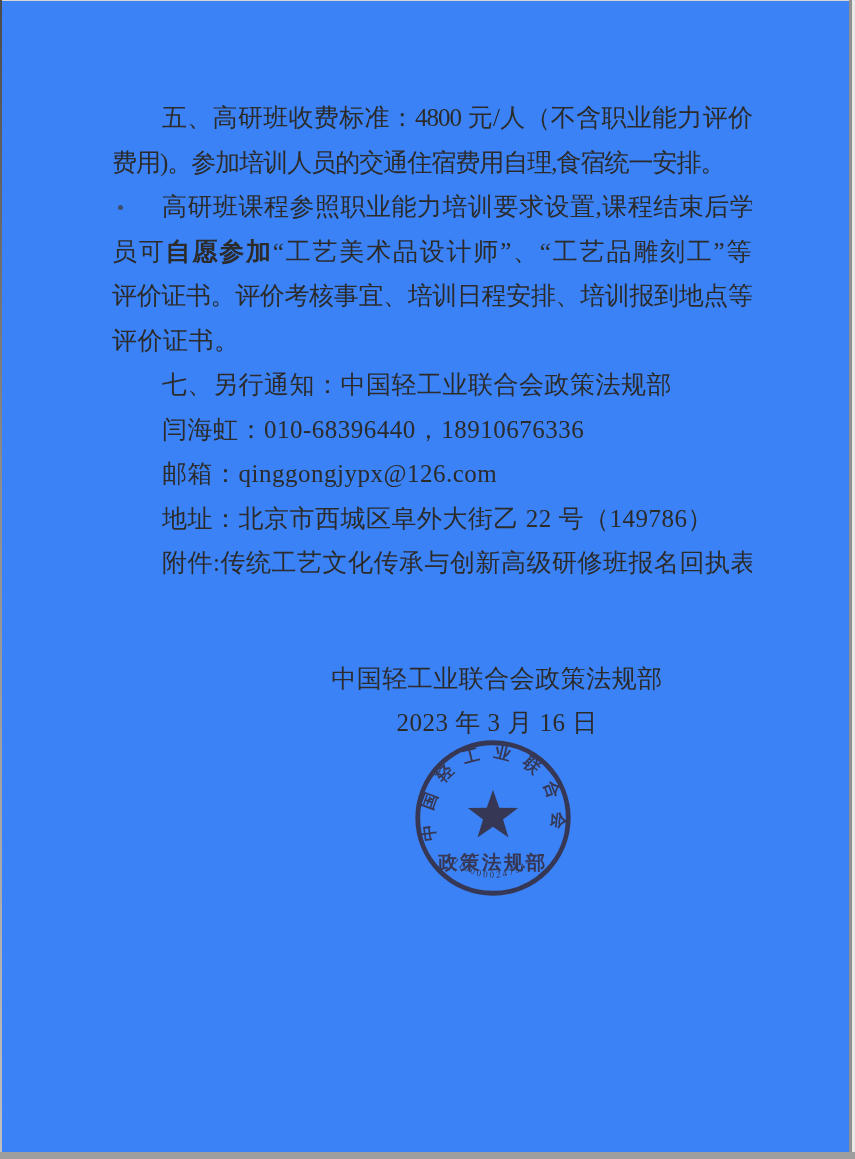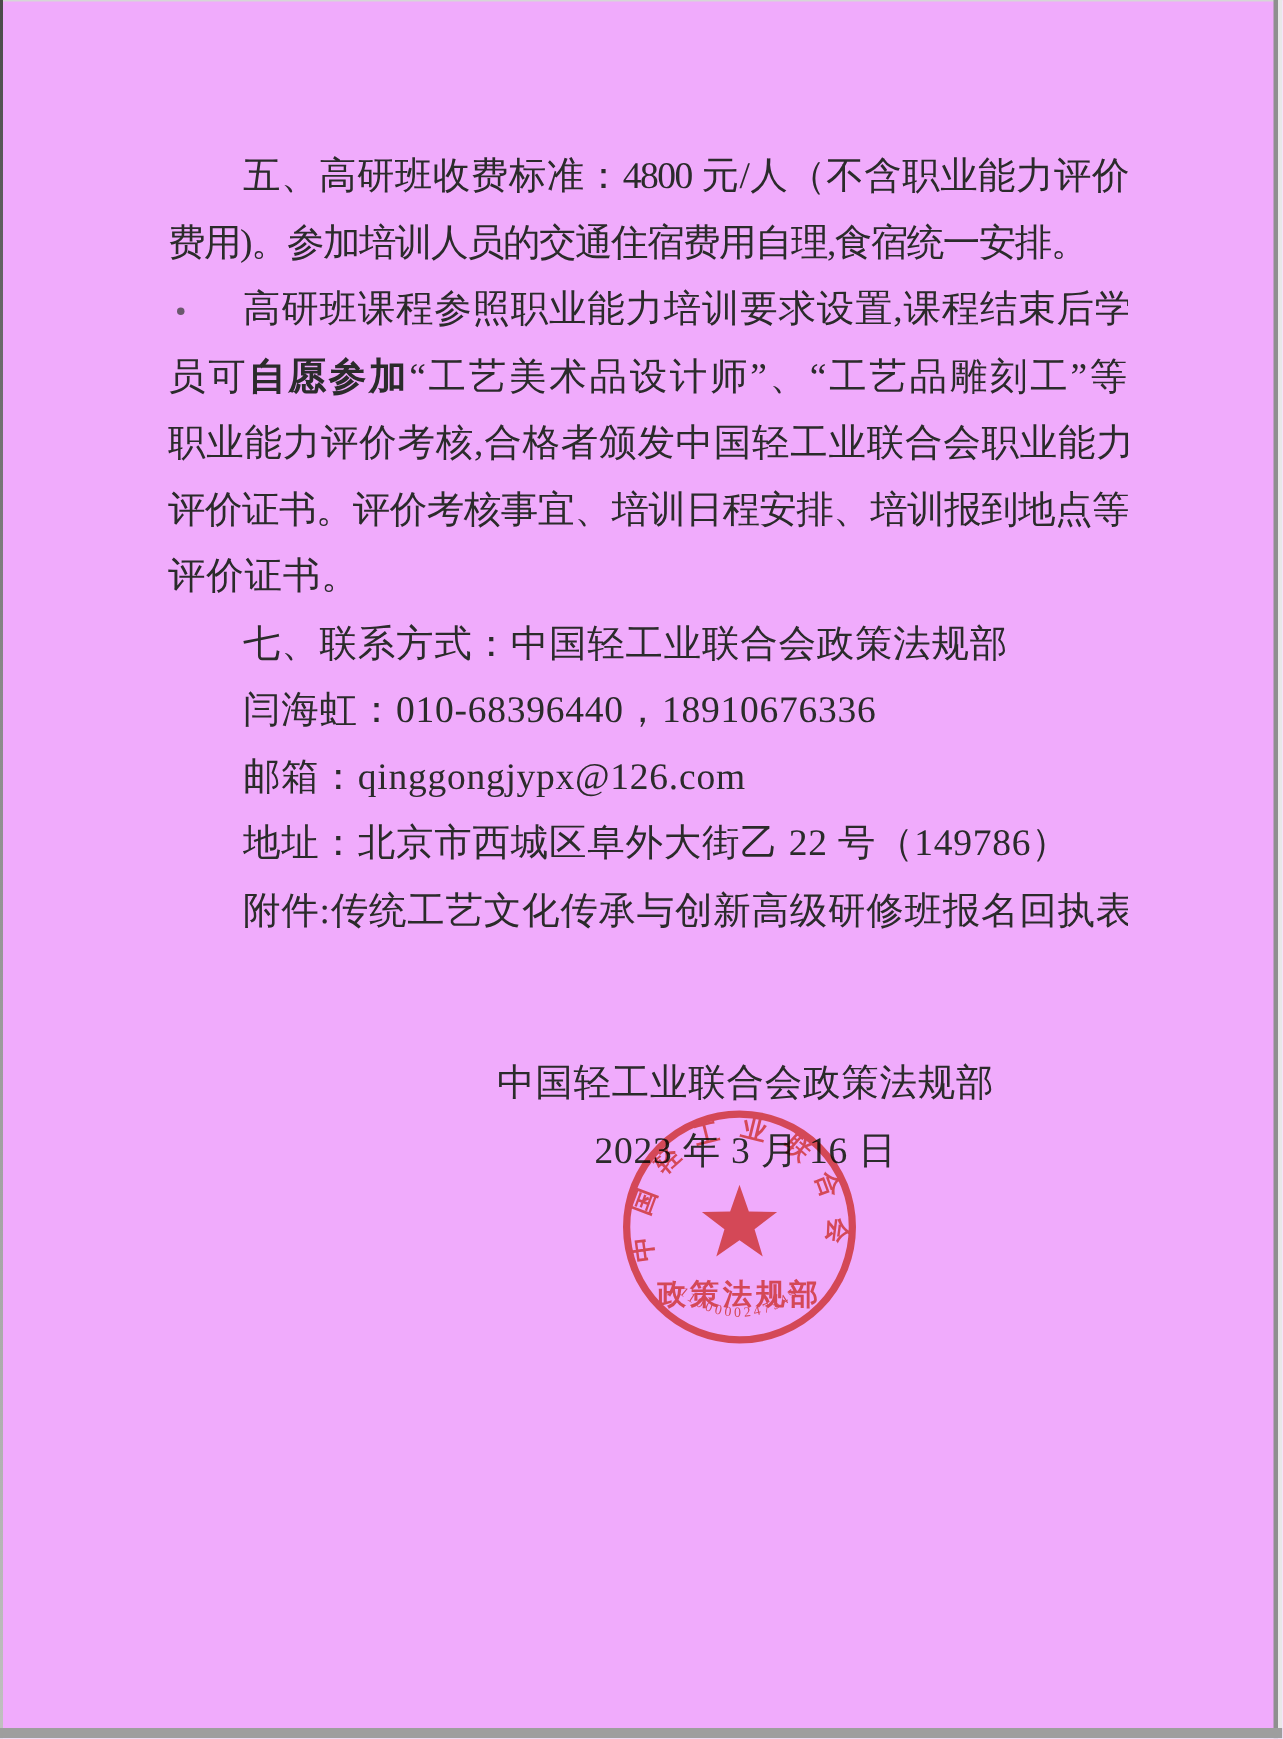--- a/index.html
+++ b/index.html
@@ -1,20 +1,20 @@
 <!DOCTYPE html>
 <html><head>
 <meta charset="utf-8">
 <style>
   html, body { margin: 0; padding: 0; background: #ffffff; }
   .page {
     position: relative;
     width: 855px;
     height: 1159px;
-    background: #f0abfc;
+    background: #3b82f6;
     overflow: hidden;
     font-family: "Liberation Serif", "DejaVu Serif", serif;
     color: #2b2b2b;
     text-decoration: underline;
   }
   
   .edge-top    { position: absolute; top: 0; left: 0; width: 100%; height: 1px; background: #d6d6d6; }
   .edge-left   { position: absolute; top: 0; left: 0; width: 2px; height: 100%;
                  background: linear-gradient(#4a4a4a, #8a8a8a 40%, #c0c0c0); }
   .edge-right  { position: absolute; top: 0; right: 3px; width: 3px; height: 100%; background: #8f8f8f; }
@@ -79,24 +79,23 @@
   <div class="edge-right"></div>
   <div class="edge-bottom"></div>
 
   <div class="mark-dot"></div>
 
   <div class="doc">
     <div class="line just indent tight">五、高研班收费标准：4800 元/人（不含职业能力评价</div>
     <div class="line tight">费用)。参加培训人员的交通住宿费用自理,食宿统一安排。</div>
     <div class="line just indent">高研班课程参照职业能力培训要求设置,课程结束后学</div>
     <div class="line just"><span>员可</span><span class="boldseg">自愿参加</span><span>“工艺美术品设计师”、“工艺品雕刻工”等</span></div>
-    <div class="line just">职业能力评价考核,合格者颁发中国轻工业联合会职业能力</div>
     <div class="line just tight">评价证书。评价考核事宜、培训日程安排、培训报到地点等</div>
     <div class="line">评价证书。</div>
-    <div class="line indent">七、联系方式：中国轻工业联合会政策法规部</div>
+    <div class="line indent">七、另行通知：中国轻工业联合会政策法规部</div>
     <div class="line indent">闫海虹：010-68396440，18910676336</div>
     <div class="line indent">邮箱：qinggongjypx@126.com</div>
     <div class="line indent">地址：北京市西城区阜外大街乙 22 号（149786）</div>
 
     <div class="line indent attach">附件:传统工艺文化传承与创新高级研修班报名回执表</div>
 
     <div class="sig-block">
       <div class="line">中国轻工业联合会政策法规部</div>
       <div class="line">2023 年 3 月 16 日</div>
     </div>

